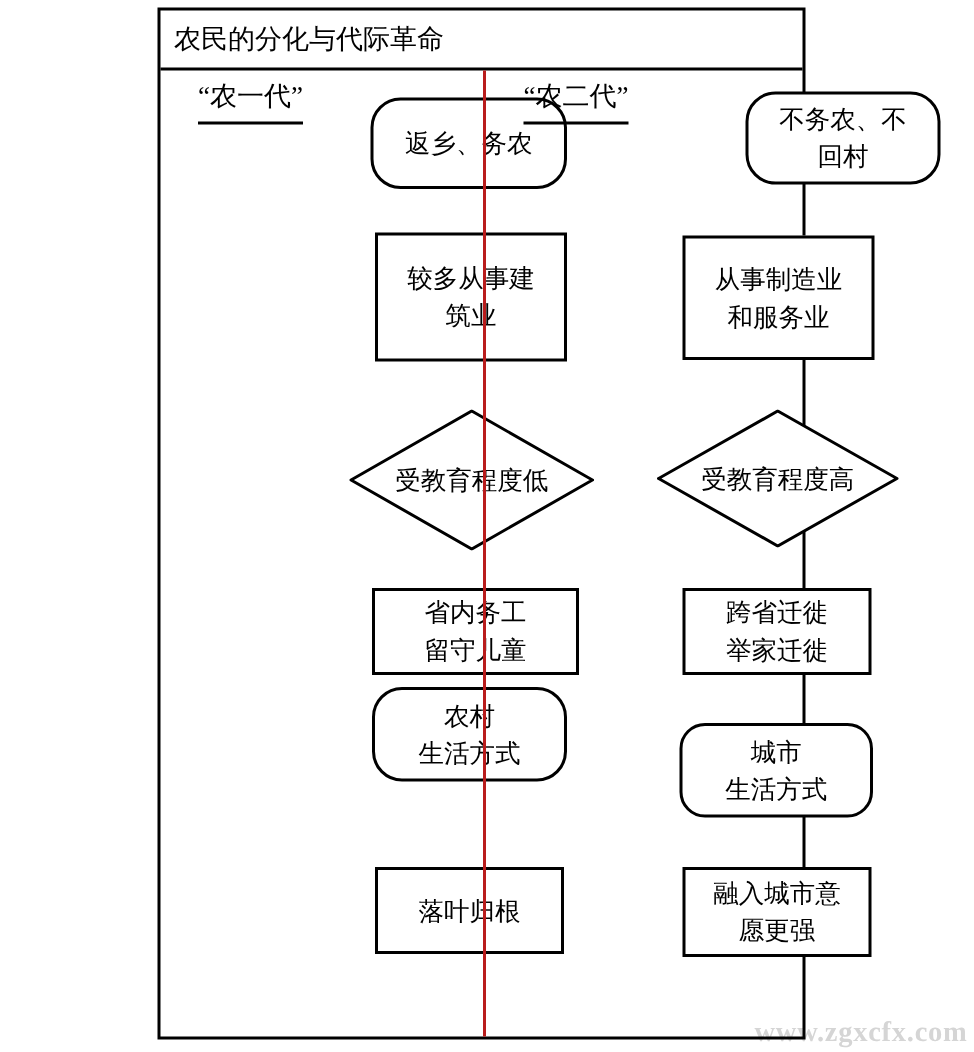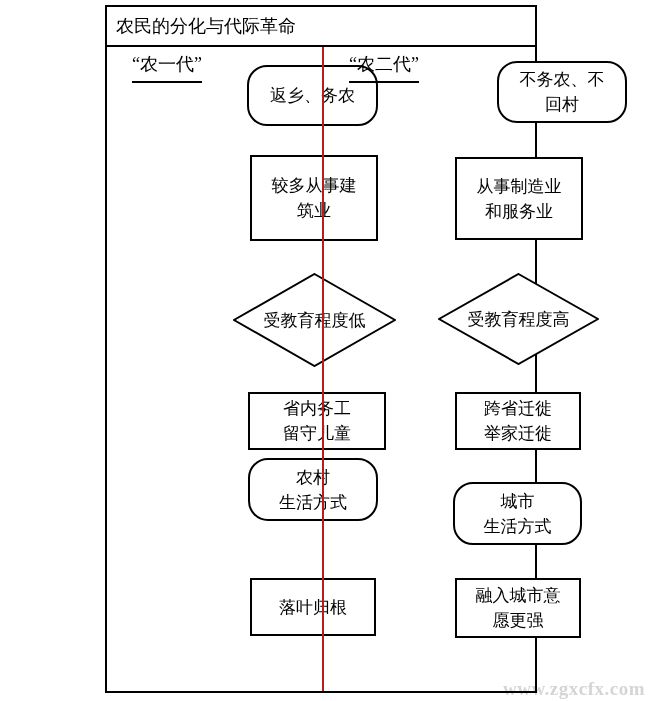--- a/index.html
+++ b/index.html
@@ -121,21 +121,21 @@
               <div class="shape-text">
                 <div>受教育程度高</div>
               </div>
             </div>
             <div class="shape rect" style="left: 36px; top: 345px; width: 126px; height: 58px;">
               <div class="shape-text">
                 <div>跨省迁徙</div>
                 <div>举家迁徙</div>
               </div>
             </div>
-            <div class="shape rounded" style="left: 34px; top: 435px; width: 129px; height: 63px;">
+            <div class="shape rounded" style="left: 34px; top: 435px; width: 129px; height: 63px; border-radius: 17px;">
               <div class="shape-text">
                 <div>城市</div>
                 <div>生活方式</div>
               </div>
             </div>
             <div class="shape rect" style="left: 36px; top: 531px; width: 126px; height: 60px;">
               <div class="shape-text">
                 <div>融入城市意</div>
                 <div>愿更强</div>
               </div>

